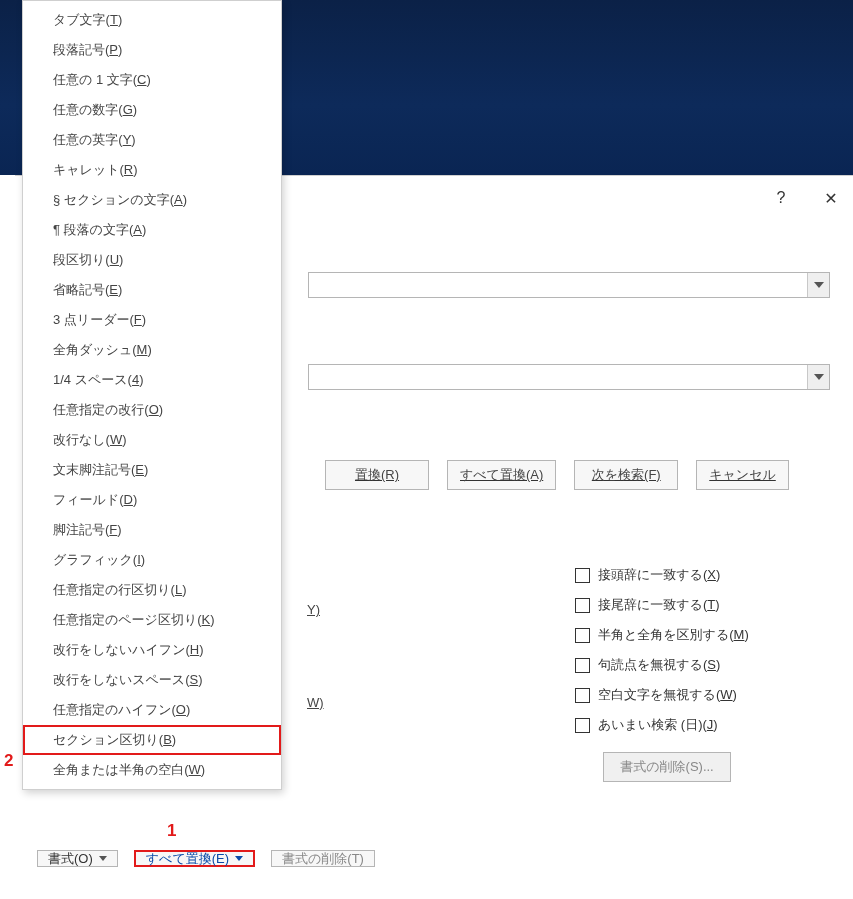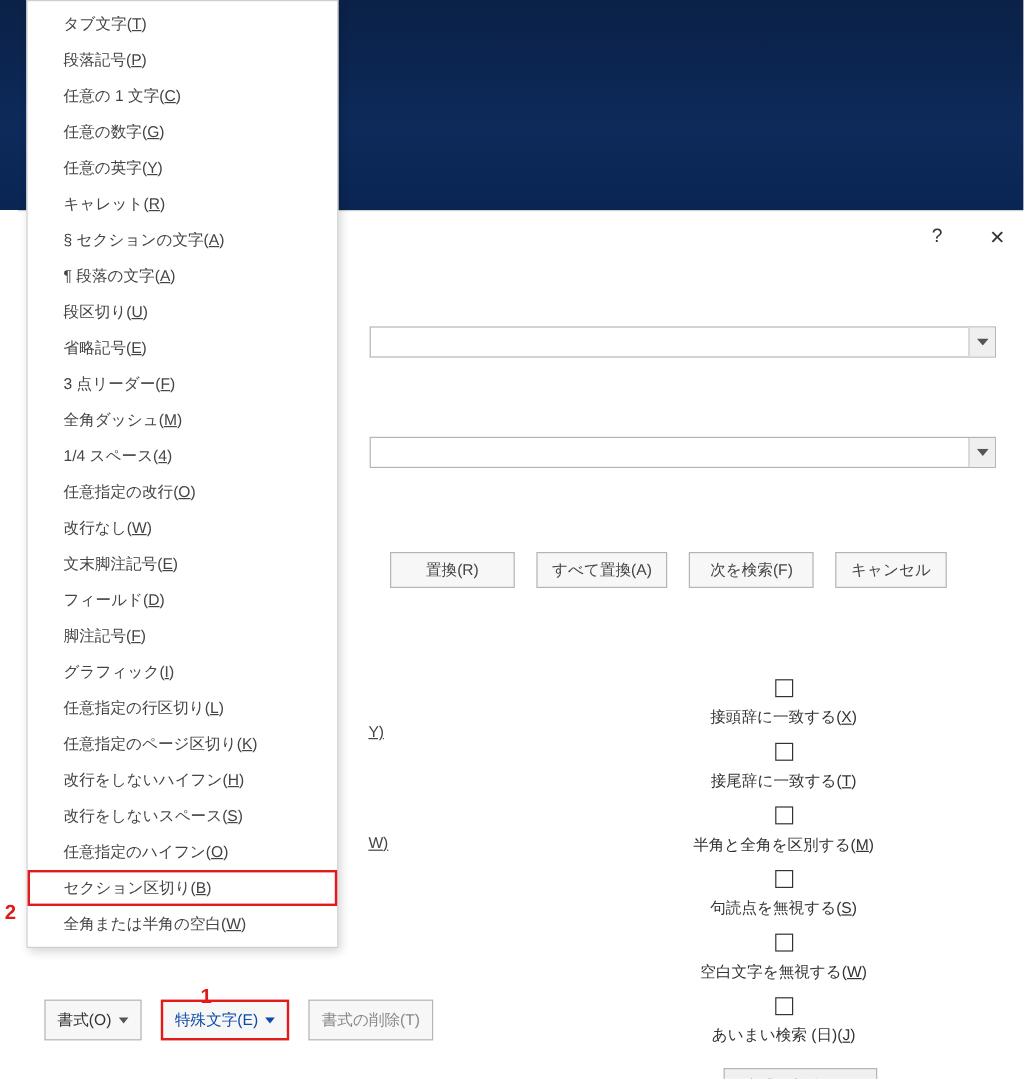--- a/index.html
+++ b/index.html
@@ -66,20 +66,21 @@
   .combo .drop svg { width: 10px; height: 6px; }
   .combo1 { top: 36px; left: 273px; }
   .combo2 { top: 128px; left: 273px; }
 
   .btn-row {
     position: absolute;
     top: 224px;
     left: 290px;
     display: flex;
     gap: 18px;
+    text-decoration: underline;
   }
   .btn {
     height: 30px;
     padding: 0 12px;
     min-width: 104px;
     border: 1px solid #b5b5b5;
     background: #f7f7f7;
     display: flex; align-items: center; justify-content: center;
     color: #444;
     cursor: pointer;
@@ -105,21 +106,20 @@
     top: 330px;
     display: flex;
     flex-direction: column;
     gap: 12px;
   }
   .chk {
     display: flex;
     align-items: center;
     gap: 8px;
     cursor: pointer;
-    flex-direction: column;
   }
   .chk .box {
     width: 15px; height: 15px;
     border: 1px solid #333;
     background: #fff;
   }
   .chk .lbl u { text-decoration: underline; }
   .opt-btn {
     margin-top: 6px;
     margin-left: 28px;
@@ -133,21 +133,21 @@
 
   .bottom-buttons {
     position: absolute;
     bottom: 32px;
     left: 22px;
     display: flex;
     gap: 16px;
     align-items: center;
   }
   .dd-btn {
-    height: 34px;
+    height: 17px;
     padding: 0 10px;
     border: 1px solid #b5b5b5;
     background: #f7f7f7;
     display: flex; align-items: center; gap: 4px;
     color: #333;
     cursor: pointer;
     position: relative;
   }
   .dd-btn .tri {
     width: 0; height: 0;
@@ -266,21 +266,21 @@
     </div>
 
   </div>
 
   <div class="bottom-buttons">
     <div class="dd-btn">
       <span>書式(O)</span>
       <span class="tri"></span>
     </div>
     <div class="dd-btn highlight-1">
-      <span>特殊文字(E)</span>
+      <span>すべて置換(E)</span>
       <span class="tri"></span>
     </div>
     <div class="dd-btn no-drop">
       <span>書式の削除(T)</span>
     </div>
   </div>
 
   <span class="anno anno1">1</span>
 </div>
 

